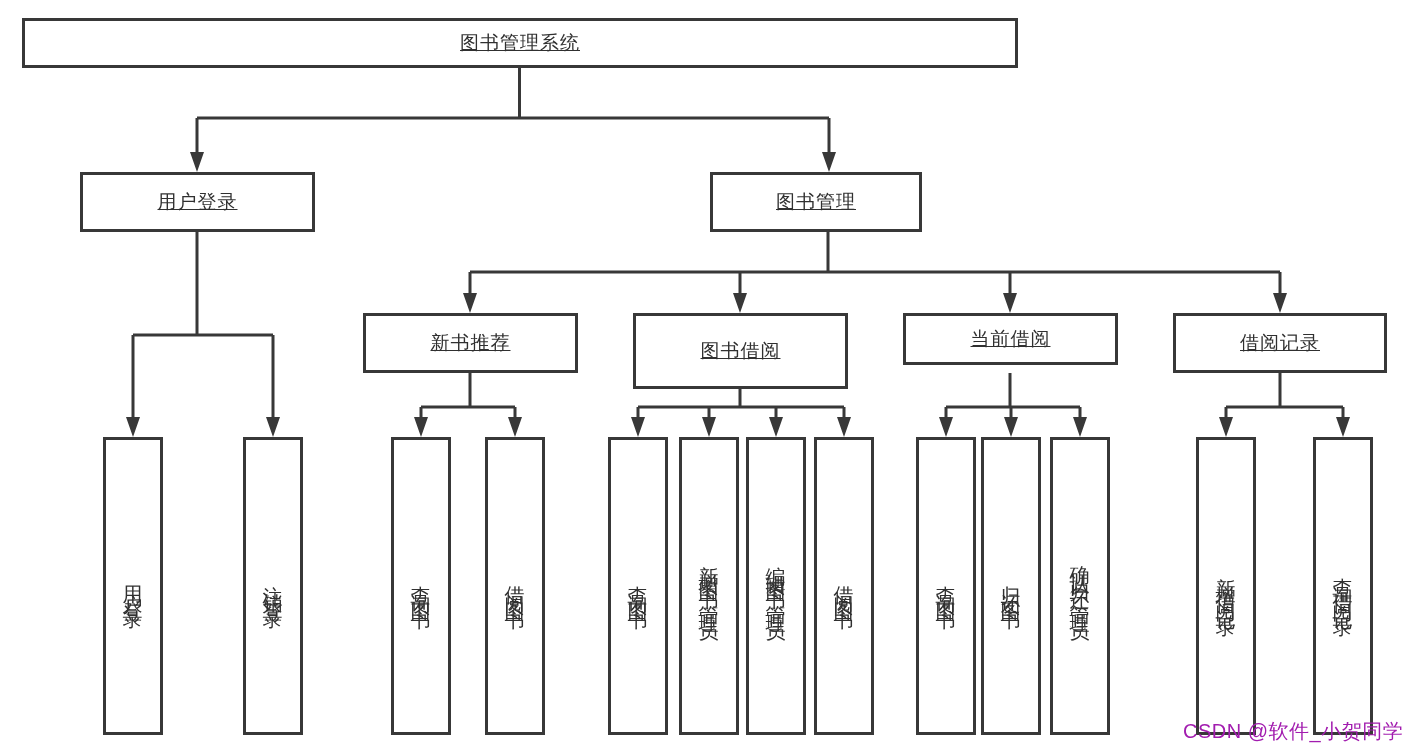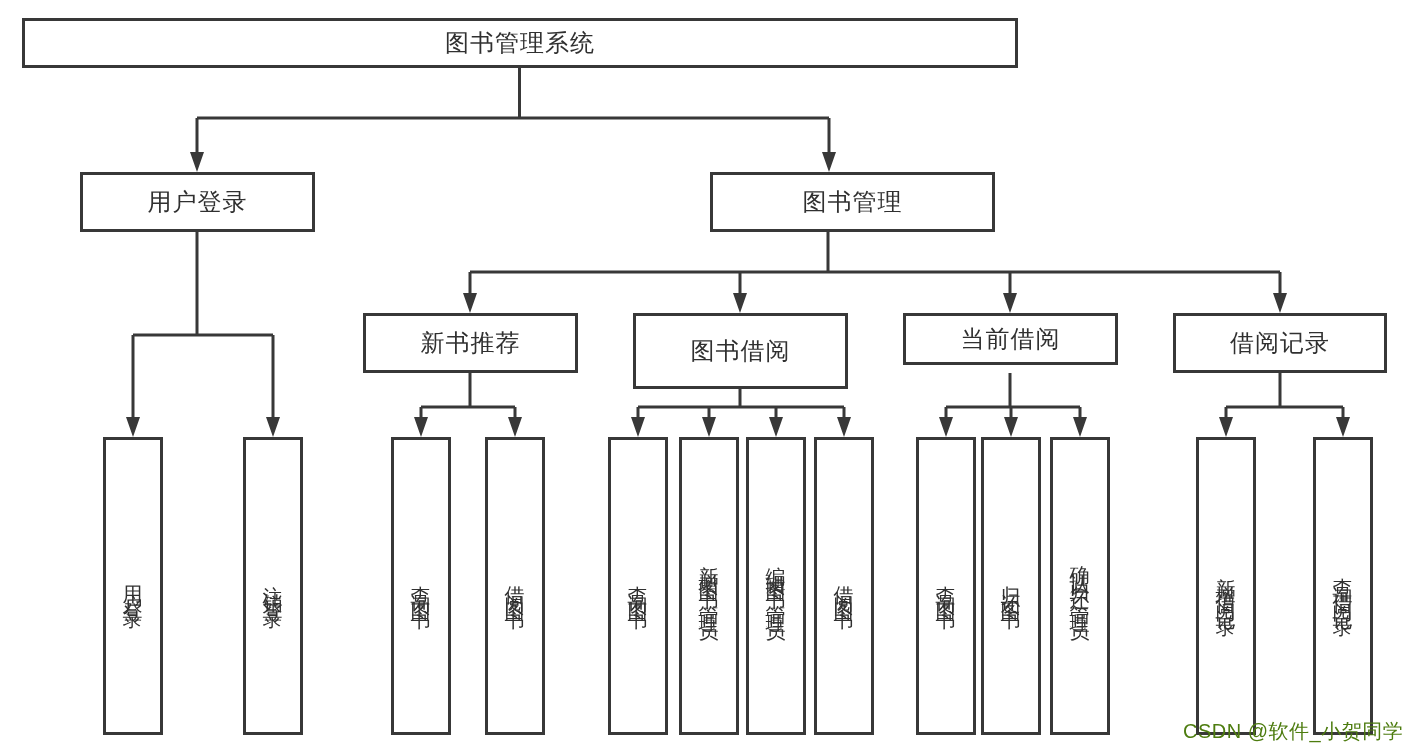--- a/index.html
+++ b/index.html
@@ -6,28 +6,28 @@
   .stage{
     position:relative;width:1405px;height:747px;background:#ffffff;overflow:hidden;
     font-family:"Liberation Sans","DejaVu Sans",sans-serif;
   }
   .connectors{position:absolute;left:0;top:0;width:1405px;height:747px;}
   .box{
     position:absolute;box-sizing:border-box;background:#ffffff;
     border:3px solid #383838;display:flex;align-items:center;justify-content:center;
     color:#303030;
   }
-  .hlabel{font-size:24px;letter-spacing:1px;white-space:nowrap;}
+  .hlabel{font-size:19px;letter-spacing:1px;white-space:nowrap;text-decoration:underline;}
   .leaf span{
     writing-mode:vertical-rl;text-orientation:mixed;
     font-size:20px;letter-spacing:8px;line-height:1;white-space:nowrap;
   }
   .watermark{
     position:absolute;left:1183px;top:718px;z-index:5;
-    font-size:20px;color:#4d7c0f;white-space:nowrap;letter-spacing:0.5px;
+    font-size:20px;color:#a21caf;white-space:nowrap;letter-spacing:0.5px;
   }
 </style>
 </head>
 <body>
 
 <div class="stage">
 
   <svg class="connectors" viewBox="0 0 1405 747" xmlns="http://www.w3.org/2000/svg" aria-hidden="true">
     <path fill="none" stroke="#383838" stroke-width="3" d="M519.5 68 V118 M197 118 H829 M197 118 V156 M829 118 V156
              M197 232 V335 M133 335 H273 M133 335 V421 M273 335 V421
@@ -48,21 +48,21 @@
              M1336 417 L1350 417 L1343 437 Z"></path>
   </svg>
 
   <div class="box" style="left:22px;top:18px;width:996px;height:50px;">
     <span class="hlabel">图书管理系统</span>
   </div>
 
   <div class="box" style="left:80px;top:172px;width:235px;height:60px;">
     <span class="hlabel">用户登录</span>
   </div>
-  <div class="box" style="left:710px;top:172px;width:285px;height:60px;">
+  <div class="box" style="left:710px;top:172px;width:212px;height:60px;">
     <span class="hlabel">图书管理</span>
   </div>
 
   <div class="box" style="left:363px;top:313px;width:215px;height:60px;align-items:center;">
     <span class="hlabel">新书推荐</span>
   </div>
   <div class="box" style="left:633px;top:313px;width:215px;height:76px;">
     <span class="hlabel">图书借阅</span>
   </div>
   <div class="box" style="left:903px;top:313px;width:215px;height:52px;">

